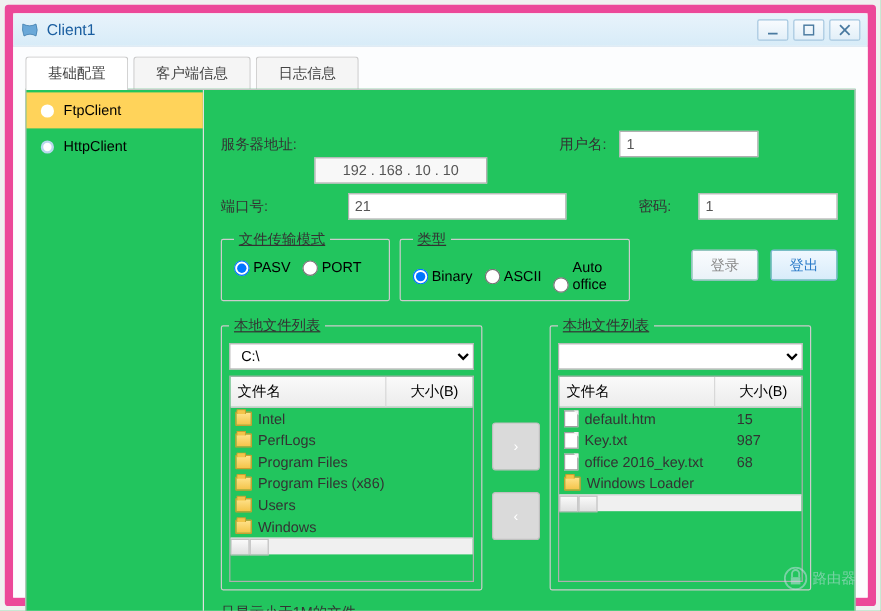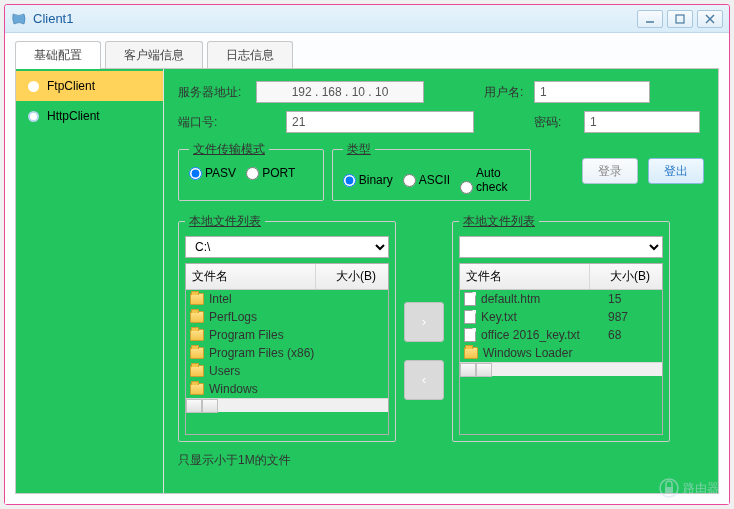--- a/index.html
+++ b/index.html
@@ -1,36 +1,36 @@
 <!DOCTYPE html>
 <html><head>
 <meta charset="utf-8">
 <style>
 * { box-sizing: border-box; margin: 0; padding: 0; font-family: "Microsoft YaHei", "SimSun", sans-serif; font-size: 12px; }
 body { background: #f0f0f0; padding: 4px; }
-.window { width: 726px; height: 501px; background: #fff; border: 1px solid #ec4899; border-radius: 3px; position: relative; }
+.window { width: 726px; height: 501px; background: #fff; border: 7px solid #ec4899; border-radius: 3px; position: relative; }
 .titlebar { height: 28px; background: linear-gradient(#e8f3fb, #d8ecf8); border-bottom: 1px solid #c0d8ea; display: flex; align-items: center; padding: 0 6px; border-radius: 3px 3px 0 0; }
 .app-icon { width: 16px; height: 16px; margin-right: 6px; display: flex; align-items: center; justify-content: center; }
 .title-text { color: #1a5ea0; font-size: 13px; }
 .win-controls { margin-left: auto; display: flex; gap: 4px; }
 .win-btn { width: 26px; height: 18px; background: linear-gradient(#f8fbfe,#e2eff8); border: 1px solid #a8c8e0; border-radius: 2px; display: flex; align-items: center; justify-content: center; color: #4a7aa0; cursor: pointer; }
 .body-area { padding: 8px 10px 10px 10px; height: calc(100% - 28px); display: flex; flex-direction: column; background: #fcfdfe; }
 .tabs-row { display: flex; gap: 4px; }
 .tab { padding: 5px 18px; background: #f5f5f5; border: 1px solid #c8c8c8; border-bottom: none; border-radius: 3px 3px 0 0; cursor: pointer; color: #444; text-align: center; }
 .tab.active { background: #fff; border-color: #c8c8c8; position: relative; z-index: 2; }
 .tab-body { flex: 1; border: 1px solid #c8c8c8; background: #22c55e; display: flex; margin-top: -1px; }
 .sidebar { width: 148px; border-right: 1px solid #e0e0e0; padding-top: 2px; }
 .side-item { display: flex; align-items: center; gap: 8px; padding: 8px 12px; cursor: pointer; }
 .side-item.active { background: #ffd35a; }
 .dot { width: 11px; height: 11px; border-radius: 50%; border: 2px solid #b8d8ee; background: #fff; }
 .side-item.active .dot { border-color: #fff; background: #fff; }
 .main { flex: 1; padding: 12px 14px 8px 14px; overflow: auto; }
 .conn-row { display: flex; align-items: center; margin-bottom: 8px; }
 .conn-row label { width: 78px; color: #333; }
-.ip-box { width: 168px; height: 22px; border: 1px solid #b0b0b0; background: #f8f8f8; text-align: center; color: #555; display: inline-flex; align-items: center; justify-content: center; }
+.ip-box { width: 144px; height: 22px; border: 1px solid #b0b0b0; background: #f8f8f8; text-align: center; color: #555; display: inline-flex; align-items: center; justify-content: center; margin-top: 44px; }
 .input-sm { width: 116px; height: 22px; border: 1px solid #b0b0b0; padding: 0 5px; color: #555; }
 .col2 { margin-left: 60px; display: flex; align-items: center; }
 .col2 label { width: 50px; }
 .fieldset-row { display: flex; gap: 8px; margin: 8px 0 12px 0; align-items: stretch; }
 fieldset { border: 1px solid #ccc; border-radius: 2px; padding: 8px 10px 6px 10px; }
 fieldset legend { padding: 0 4px; color: #333; text-decoration: underline; }
 .fs-transfer { width: 156px; }
 .fs-type { width: 214px; }
 .radio-group { display: flex; gap: 10px; align-items: center; }
 .radio-group label { display: flex; align-items: flex-end; gap: 3px; cursor: pointer; }
@@ -149,21 +149,21 @@
               <label>
                   <input type="radio" name="ty" checked="" style="">
                   <span>Binary</span>
                 </label>
               <label>
                   <input type="radio" name="ty" style="">
                   <span>ASCII</span>
                 </label>
               <label>
                   <input type="radio" name="ty" style="">
-                  <span>Auto check</span>
+                  <span>Auto office</span>
                 </label>
             </div>
           </fieldset>
           <div class="btn-row">
             <button class="btn">登录</button>
             <button class="btn primary">登出</button>
           </div>
         </div>
 
         <div class="lists-row">

